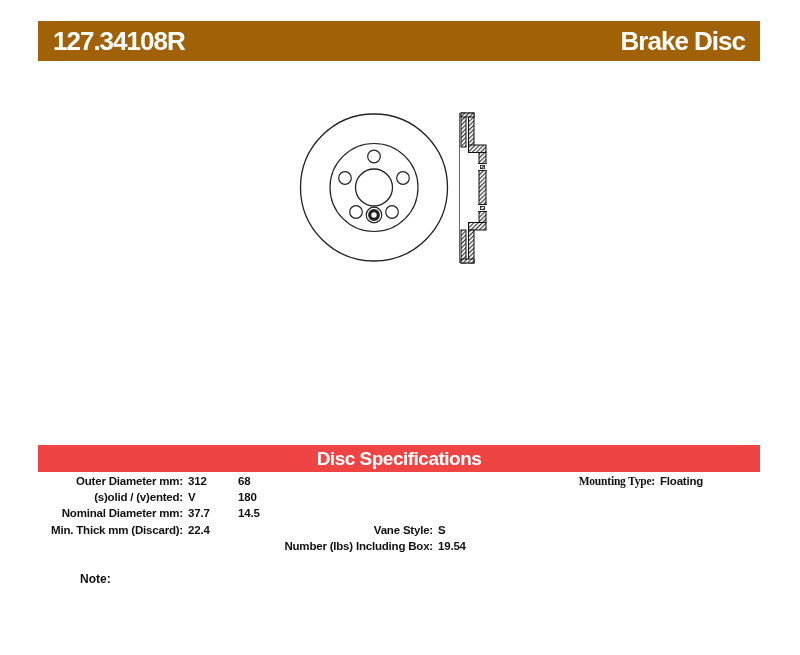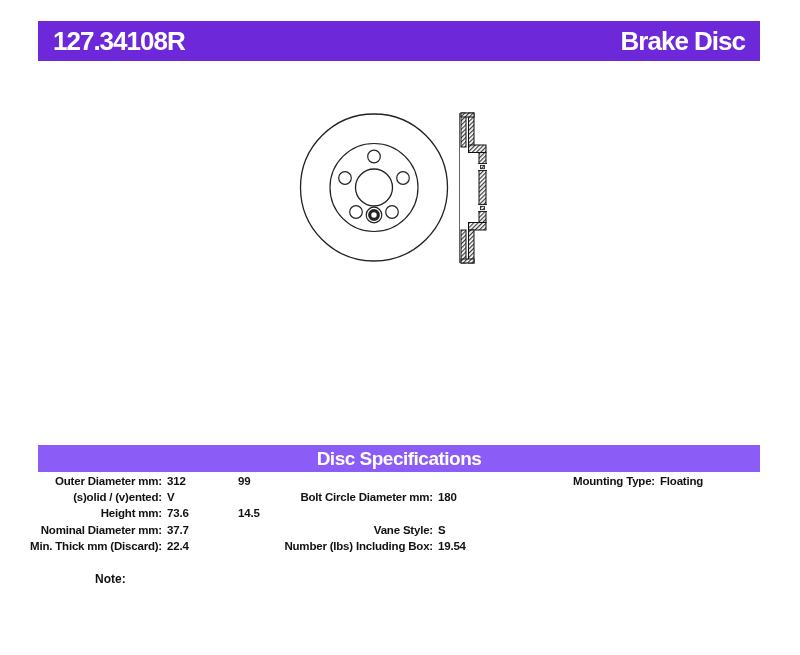--- a/index.html
+++ b/index.html
@@ -2,38 +2,38 @@
 <html><head>
 <meta charset="utf-8">
 <style>
   html,body{margin:0;padding:0;background:#ffffff;}
   .page{
     position:relative;width:800px;height:655px;background:#ffffff;
     font-family:"Liberation Sans", sans-serif;color:#111;overflow:hidden;
   }
   .topbar{
     position:absolute;left:38px;top:21px;width:722px;height:40px;
-    background:#6d28d9;color:#fff;display:flex;align-items:center;
+    background:#a16207;color:#fff;display:flex;align-items:center;
     justify-content:space-between;padding:0 15px;box-sizing:border-box;
     font-weight:700;font-size:26px;letter-spacing:-1px;white-space:nowrap;
   }
   .drawing{position:absolute;left:0;top:0;}
   .specbar{
     position:absolute;left:38px;top:445px;width:722px;height:27px;
-    background:#8b5cf6;color:#fff;font-weight:700;font-size:19px;letter-spacing:-0.5px;
+    background:#ef4444;color:#fff;font-weight:700;font-size:19px;letter-spacing:-0.5px;
     display:flex;align-items:center;justify-content:center;white-space:nowrap;
   }
   .spec-col{position:absolute;top:473px;font-size:11.5px;font-weight:700;letter-spacing:-0.2px;}
   .spec-row{display:flex;line-height:16.2px;white-space:nowrap;}
   .lbl{display:block;text-align:right;}
   .val{margin-left:5px;}
-  .col1{left:0;}   .col1 .lbl{width:162px;}
+  .col1{left:0;padding-left:21px;}   .col1 .lbl{width:162px;}
   .col2{left:233px;} .col2 .lbl{width:200px;}
-  .col3{left:495px;} .col3 .lbl{width:160px;}
-  .note{position:absolute;left:95px;top:572px;font-size:12px;font-weight:700;}
+  .col3{left:495px;} .col3 .lbl{width:160px;font-family:Liberation Serif, serif;}
+  .note{position:absolute;left:80px;top:572px;font-size:12px;font-weight:700;}
 </style>
 </head>
 <body>
 
 <div class="page">
 
   <header class="topbar">
     <span>127.34108R</span>
     <span>Brake Disc</span>
   </header>
@@ -93,39 +93,34 @@
   <div class="spec-col col1">
     <div class="spec-row">
       <span class="lbl">Outer Diameter mm:</span>
       <span class="val">312</span>
     </div>
     <div class="spec-row">
       <span class="lbl">(s)olid / (v)ented:</span>
       <span class="val">V</span>
     </div>
     <div class="spec-row">
-      <span class="lbl">Height mm:</span>
-      <span class="val">73.6</span>
-    </div>
-    <div class="spec-row">
       <span class="lbl">Nominal Diameter mm:</span>
       <span class="val">37.7</span>
     </div>
     <div class="spec-row">
       <span class="lbl">Min. Thick mm (Discard):</span>
       <span class="val">22.4</span>
     </div>
   </div>
 
   <div class="spec-col col2">
     <div class="spec-row">
-      <span class="val">99</span>
+      <span class="val">68</span>
     </div>
     <div class="spec-row">
-      <span class="lbl">Bolt Circle Diameter mm:</span>
       <span class="val">180</span>
     </div>
     <div class="spec-row">
       <span class="val">14.5</span>
     </div>
     <div class="spec-row">
       <span class="lbl">Vane Style:</span>
       <span class="val">S</span>
     </div>
     <div class="spec-row">

